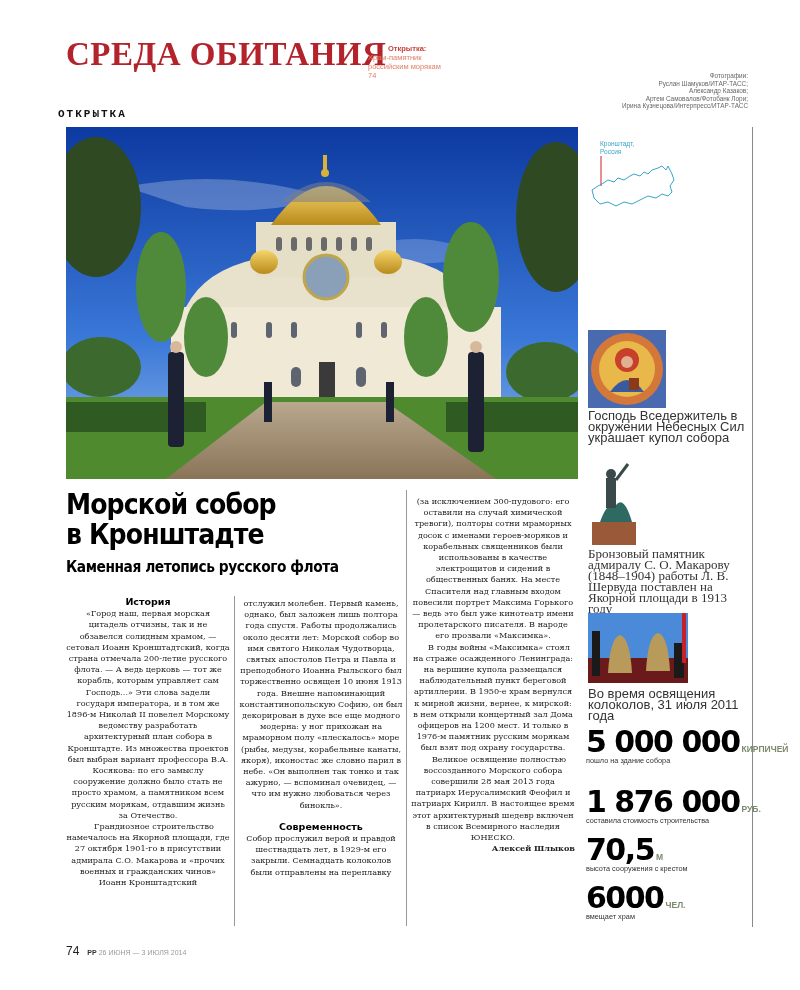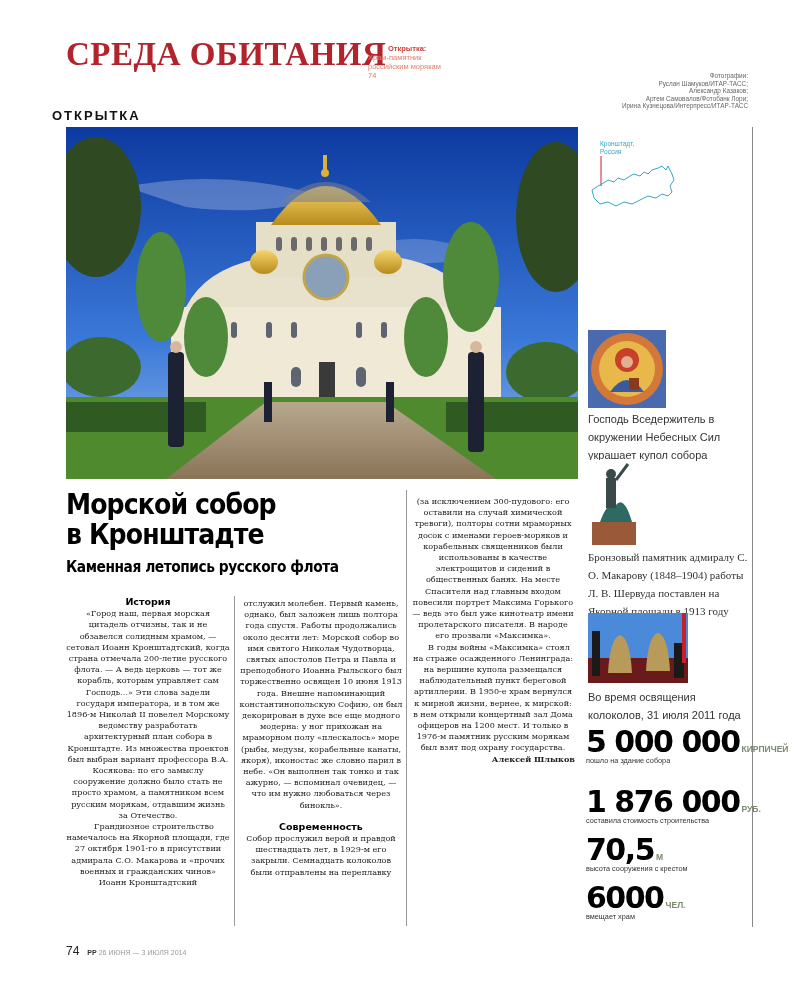--- a/index.html
+++ b/index.html
@@ -3,30 +3,30 @@
 <meta charset="utf-8">
 <style>
   html, body { margin:0; padding:0; background:#fff; }
   body { width:800px; height:990px; position:relative; overflow:hidden; font-family:"DejaVu Serif", serif; color:#1a1a1a; }
   .abs { position:absolute; }
 
   .section-title { left:66px; top:36px; font-family:"Liberation Serif", serif; font-weight:bold; font-size:33px; color:#b3232b; letter-spacing:0.5px; }
   .toc { left:368px; top:44px; font-family:"Liberation Sans", sans-serif; font-size:7.5px; line-height:9px; color:#e0806a; width:90px; }
   .toc .toc-head { font-weight:bold; color:#c8413a;margin-left:20px; }
   .credits { right:52px; top:72px; font-family:"Liberation Sans", sans-serif; font-size:6.4px; line-height:7.6px; color:#666; text-align:right; width:220px; }
-  .rubric { left:52px; top:108px; font-family:Liberation Sans, sans-serif; font-weight:bold; font-size:13px; letter-spacing:2px; color:#111; }
+  .rubric { left:58px; top:108px; font-family:Liberation Mono, monospace; font-weight:bold; font-size:11px; letter-spacing:2px; color:#111; }
 
   .main-photo { left:66px; top:127px; width:512px; height:352px; overflow:hidden; }
   .vline { left:752px; top:127px; width:1px; height:800px; background:#888; }
 
   .map-box { left:588px; top:138px; width:100px; height:90px; }
   .map-label { font-family:"Liberation Sans", sans-serif; font-size:6.5px; line-height:8px; color:#39a6c9; position:absolute; left:12px; top:2px; }
 
   .icon-photo { left:588px; top:330px; width:78px; height:78px; overflow:hidden; }
-  .cap { font-family:"Liberation Sans", sans-serif; font-size:11px; line-height:18px; color:#333; width:160px; }
+  .cap { font-family:"Liberation Sans", sans-serif; font-size:13px; line-height:11px; color:#333; width:160px; }
   .statue-photo { left:588px; top:460px; width:52px; height:85px; overflow:hidden; }
   .bells-photo { left:588px; top:613px; width:100px; height:70px; overflow:hidden; }
 
   .stat { left:586px; font-family:"DejaVu Sans", sans-serif; }
   .stat .num { font-weight:900; font-size:30px; letter-spacing:-1.5px; color:#000; line-height:28px; }
   .stat .unit { font-family:"Liberation Sans", sans-serif; font-weight:bold; font-size:8.5px; color:#7a8a6e; margin-left:2px; }
   .stat .desc { font-family:"Liberation Sans", sans-serif; font-size:7.3px; color:#333; line-height:9px; }
 
   .headline { left:66px; top:490px; font-family:"DejaVu Sans", sans-serif; font-weight:bold; font-size:28px; line-height:30px; color:#000; letter-spacing:-1px; transform:scaleX(0.9); transform-origin:left top; }
   .subhead { left:66px; top:558px; font-family:"DejaVu Sans", sans-serif; font-weight:bold; font-size:15px; color:#000; letter-spacing:-0.5px; transform:scaleX(0.92); transform-origin:left top; white-space:nowrap; }
@@ -223,18 +223,19 @@
 <div class="abs col" style="left:239px; top:598px;">
   <p>отслужил молебен. Первый камень, однако, был заложен лишь полтора года спустя. Работы продолжались около десяти лет: Морской собор во имя святого Николая Чудотворца, святых апостолов Петра и Павла и преподобного Иоанна Рыльского был торжественно освящен 10 июня 1913 года. Внешне напоминающий константинопольскую Софию, он был декорирован в духе все еще модного модерна: у ног прихожан на мраморном полу «плескалось» море (рыбы, медузы, корабельные канаты, якоря), иконостас же словно парил в небе. «Он выполнен так тонко и так ажурно, — вспоминал очевидец, — что им нужно любоваться через бинокль».</p>
   <h3 style="margin-top:10px;">Современность</h3>
   <p>Собор прослужил верой и правдой шестнадцать лет, в 1929-м его закрыли. Семнадцать колоколов были отправлены на переплавку</p>
 </div>
 <div class="abs coldiv" style="left:406px; top:490px; height:436px;"></div>
 
 <div class="abs col" style="left:411px; top:496px;">
   <p>(за исключением 300-пудового: его оставили на случай химической тревоги), полторы сотни мраморных досок с именами героев-моряков и корабельных священников были использованы в качестве электрощитов и сидений в общественных банях. На месте Спасителя над главным входом повесили портрет Максима Горького — ведь это был уже кинотеатр имени пролетарского писателя. В народе его прозвали «Максимка».</p>
   <p class="ind">В годы войны «Максимка» стоял на страже осажденного Ленинграда: на вершине купола размещался наблюдательный пункт береговой артиллерии. В 1950-е храм вернулся к мирной жизни, вернее, к мирской: в нем открыли концертный зал Дома офицеров на 1200 мест. И только в 1976-м памятник русским морякам был взят под охрану государства.</p>
+  <p class="ind">Великое освящение полностью воссозданного Морского собора совершили 28 мая 2013 года патриарх Иерусалимский Феофил и патриарх Кирилл. В настоящее время этот архитектурный шедевр включен в список Всемирного наследия ЮНЕСКО.</p>
   <p class="author">Алексей Шлыков</p>
 </div>
 
 <div class="abs footer">
   <span class="pg">74</span><span class="mag">РР</span><span>26 ИЮНЯ — 3 ИЮЛЯ 2014</span>
 </div>
 
 </body></html>

